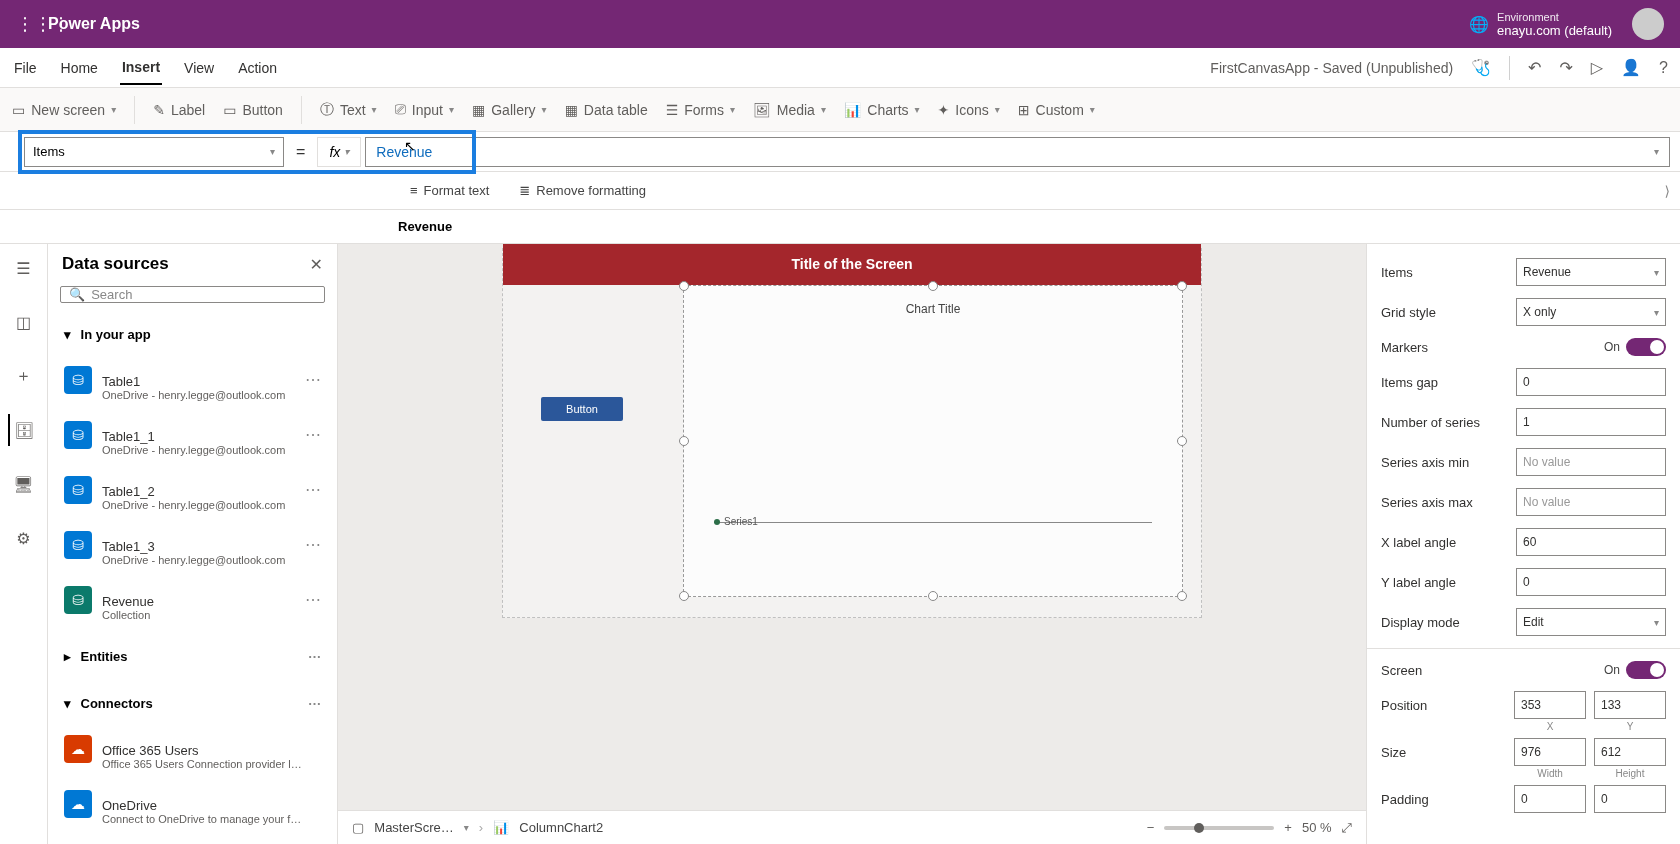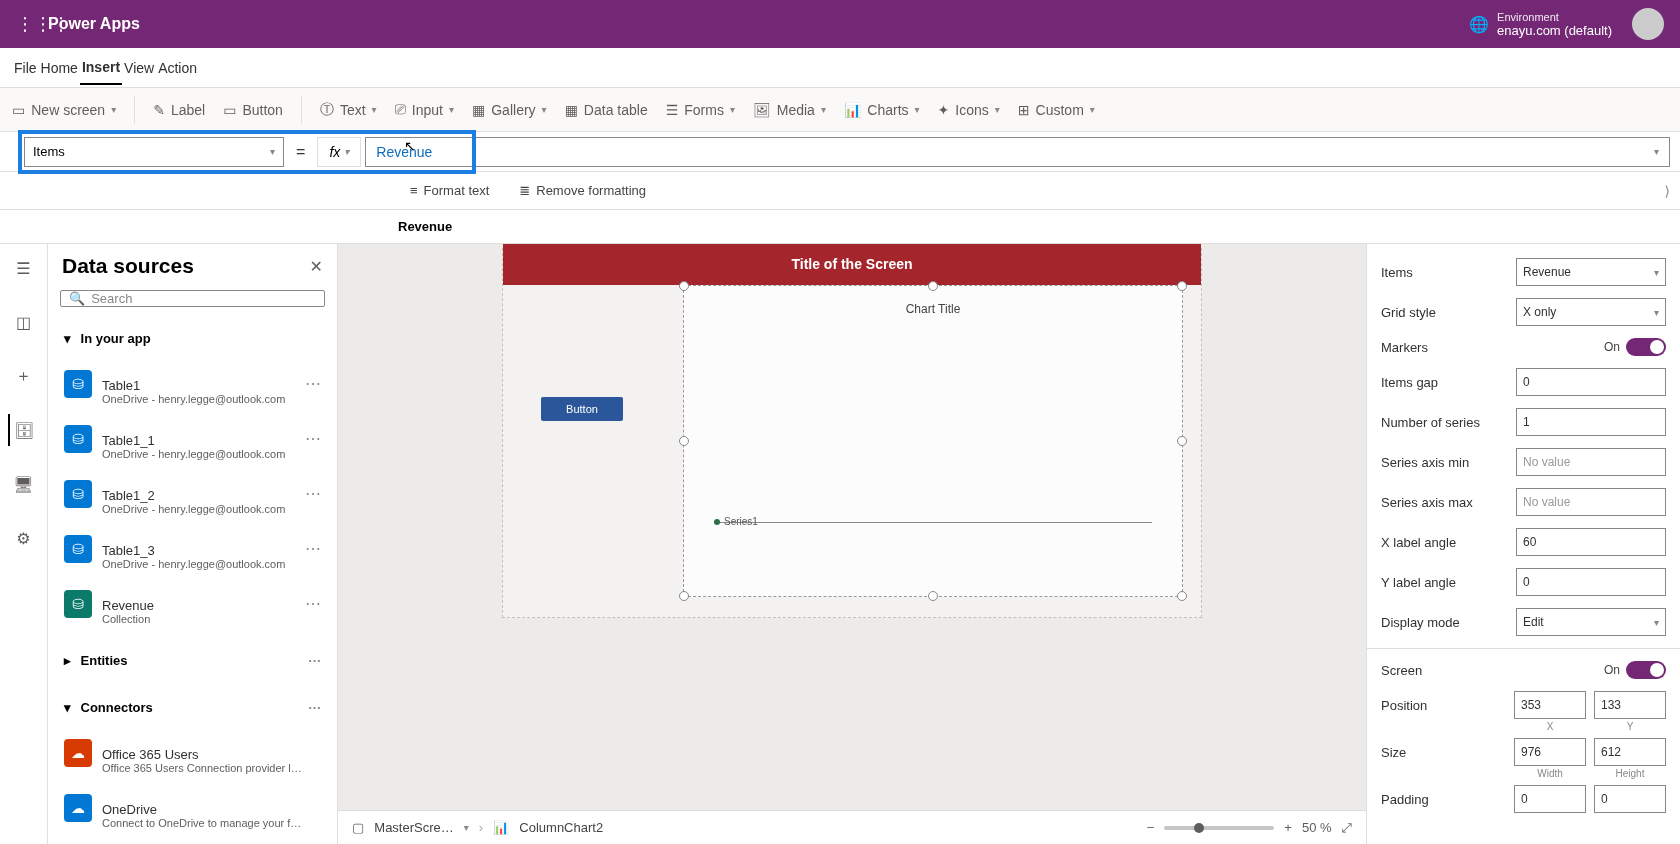--- a/index.html
+++ b/index.html
@@ -9,21 +9,21 @@
 .top-header { height: 48px; background: #742774; color: #fff; display: flex; align-items: center; padding: 0 16px; }
 .waffle { width: 32px; font-size: 18px; }
 .app-title { font-size: 16px; font-weight: 600; flex: 1; }
 .env-block { display: flex; align-items: center; gap: 8px; margin-right: 20px; font-size: 12px; }
 .env-icon { font-size: 16px; }
 .env-text .env-label { font-size: 11px; opacity: .9; }
 .env-text .env-name { font-size: 13px; }
 .avatar { width: 32px; height: 32px; border-radius: 50%; background: #ccc; }
 
 
-.menu-bar { height: 40px; background: #fff; display: flex; align-items: center; padding: 0 12px; border-bottom: 1px solid #e1dfdd; }
+.menu-bar { height: 40px; background: #fff; display: flex; align-items: center; padding: 0 12px; gap: 20px; border-bottom: 1px solid #e1dfdd; }
 .menu-bar .tab { font-size: 14px; color: #323130; cursor: pointer; padding: 8px 2px; }
 .menu-bar .tab.active { font-weight: 600; border-bottom: 2px solid #000; }
 .menu-bar .spacer { flex: 1; }
 .menu-right { display: flex; align-items: center; gap: 18px; color: #605e5c; font-size: 14px; }
 .icon-btn { font-size: 16px; cursor: pointer; color: #605e5c; }
 .divider { width: 1px; height: 24px; background: #d0d0d0; }
 
 
 .ribbon { height: 44px; background: #faf9f8; display: flex; align-items: center; padding: 0 12px; gap: 18px; border-bottom: 1px solid #e1dfdd; font-size: 14px; color: #605e5c; }
 .ribbon .item { display: flex; align-items: center; gap: 6px; cursor: pointer; }
@@ -48,21 +48,21 @@
 .token-bar { height: 34px; background:#fff; border-bottom:1px solid #e1dfdd; padding-left:398px; display:flex; align-items:center; font-size:13px; font-weight:600; }
 
 
 .main { display: flex; height: calc(100% - 48px - 40px - 44px - 40px - 38px - 34px); }
 .rail { width: 48px; background:#fff; border-right:1px solid #e1dfdd; display:flex; flex-direction:column; align-items:center; padding-top:8px; gap:22px; color:#605e5c; font-size:16px; }
 .rail-item { cursor:pointer; width:32px; height:32px; display:flex; align-items:center; justify-content:center; }
 .rail-item.active { border-left:2px solid #000; }
 
 .side-panel { width: 290px; background:#fff; border-right:1px solid #e1dfdd; display:flex; flex-direction:column; }
 .side-header { display:flex; align-items:center; justify-content:space-between; padding:10px 14px 4px; }
-.side-title { font-size:21px; font-weight:600; }
+.side-title { font-size:17px; font-weight:600; }
 .close-x { font-size:16px; cursor:pointer; color:#605e5c; }
 .search-box { margin:8px 12px; height:32px; border:1px solid #8a8886; border-radius:2px; display:flex; align-items:center; padding:0 8px; gap:6px; color:#888; font-size:13px; }
 
 .ds-section { padding:6px 12px; }
 .ds-section-head { display:flex; align-items:center; gap:10px; font-size:13px; font-weight:600; padding:10px 4px; cursor:pointer; }
 .ds-more { margin-left:auto; color:#888; cursor:pointer; }
 .ds-item { display:flex; align-items:center; gap:10px; padding:6px 4px; cursor:pointer; }
 .ds-icon { width:28px; height:28px; border-radius:4px; background:#0078d4; display:flex; align-items:center; justify-content:center; color:#fff; font-size:14px; flex-shrink:0; }
 .ds-icon.green { background:#0b7a6b; }
 .ds-icon.orange { background:#d83b01; }
@@ -123,20 +123,30 @@
   <div class="avatar"></div>
 </div>
 
 <div class="menu-bar">
   <div class="tab">File</div>
   <div class="tab">Home</div>
   <div class="tab active">Insert</div>
   <div class="tab">View</div>
   <div class="tab">Action</div>
   <div class="spacer"></div>
+  <div class="menu-right">
+    <span>FirstCanvasApp - Saved (Unpublished)</span>
+    <span class="icon-btn">🩺</span>
+    <span class="divider"></span>
+    <span class="icon-btn">↶</span>
+    <span class="icon-btn">↷</span>
+    <span class="icon-btn">▷</span>
+    <span class="icon-btn">👤</span>
+    <span class="icon-btn">?</span>
+  </div>
 </div>
 
 <div class="ribbon">
   <div class="item">
       <span>▭</span>
       <span>New screen</span>
       <span class="chev">▾</span>
     </div>
   <div class="sep"></div>
   <div class="item">

